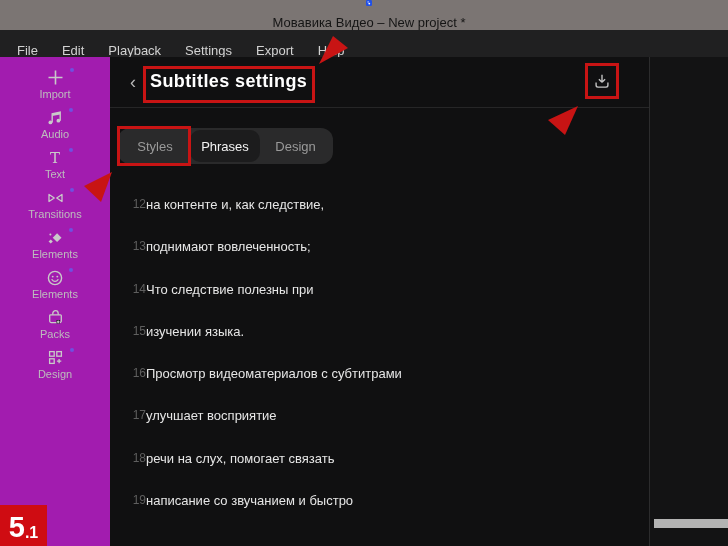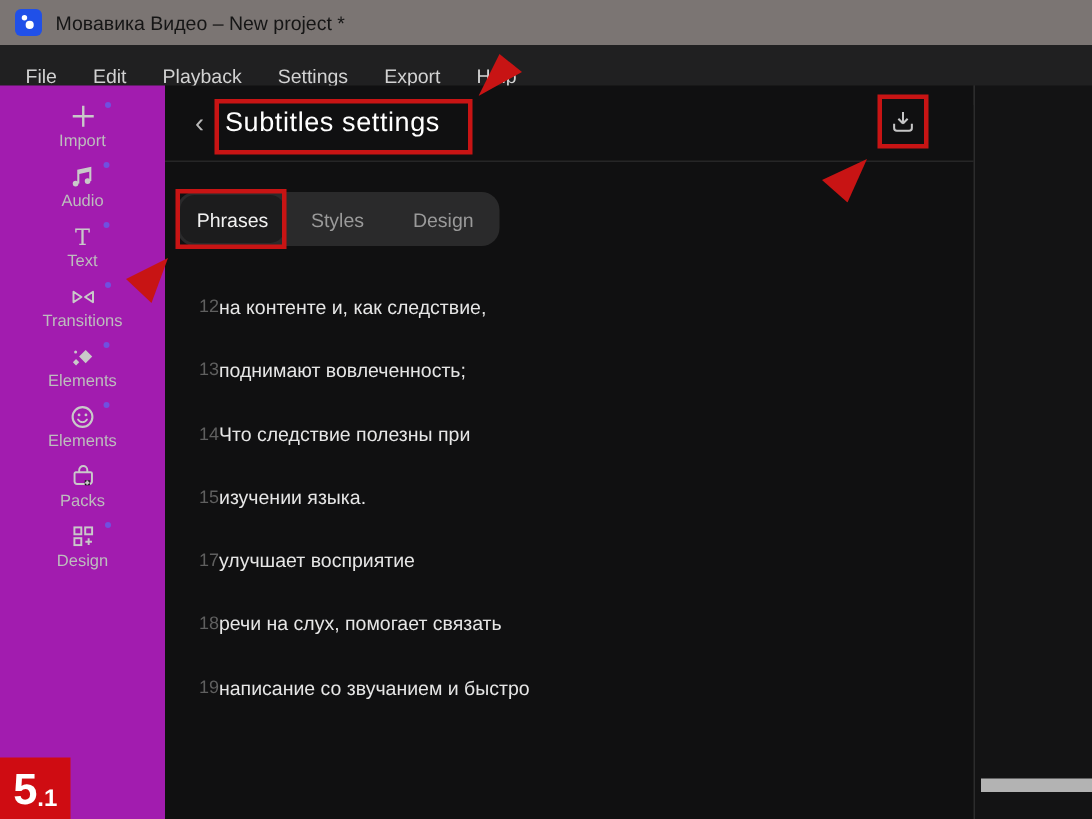--- a/index.html
+++ b/index.html
@@ -2,21 +2,21 @@
 <html><head>
 <meta charset="utf-8">
 <style>
   * { margin:0; padding:0; box-sizing:border-box; }
   html,body { width:728px; height:546px; overflow:hidden; background:#0e0e0f;
     font-family:"Liberation Sans","DejaVu Sans",sans-serif; }
   .app { position:relative; width:728px; height:546px; background:#0e0e0f; }
 
   
   .titlebar { position:absolute; left:0; top:0; width:728px; height:30px;
-    background:#7b7573; display:flex; align-items:center; padding-left:10px; gap:9px; }
+    background:#7b7573; display:flex; align-items:center; padding-left:10px; gap:9px;flex-direction:column; }
   .titlebar .title { font-size:13px; color:#151515; }
 
   
   .menubar { position:absolute; left:0; top:30px; width:728px; height:40px;
     background:#202021; display:flex; align-items:center; padding-left:15px; gap:20px; }
   .menubar .menu-item { font-size:13px; color:#d2d2d2; padding:0 2px; cursor:default; }
 
   
   .sidebar { position:absolute; left:0; top:57px; width:110px; height:489px;
     background:#a21caf; padding-top:7px; }
@@ -31,21 +31,21 @@
   .main-panel { position:absolute; left:110px; top:57px; width:539px; height:489px;
     background:#101011; }
   .v-divider { position:absolute; left:649px; top:57px; width:1px; height:489px; background:#2c2c2d; }
   .right-panel { position:absolute; left:650px; top:57px; width:78px; height:489px; background:#131314; }
   .scroll-thumb { position:absolute; left:654px; top:519px; width:74px; height:9px; background:#b3b3b3; }
 
   
   .panel-header { position:absolute; left:0; top:0; width:539px; height:50px; }
   .back-btn { position:absolute; left:14px; top:14px; width:18px; height:22px;
     color:#b9b9b9; font-size:18px; line-height:22px; text-align:center; cursor:pointer; }
-  .panel-title { position:absolute; left:40px; top:14px; font-size:18px; font-weight:normal;
+  .panel-title { position:absolute; left:40px; top:14px; font-size:18px; font-weight:bold;
     color:#ffffff; letter-spacing:.4px; white-space:nowrap; }
   .download-btn { position:absolute; left:479px; top:11px; width:26px; height:26px;
     display:flex; align-items:center; justify-content:center; cursor:pointer; }
   .header-divider { position:absolute; left:0; top:50px; width:539px; height:1px; background:#262627; }
 
   
   .tabbar { position:absolute; left:8px; top:71px; height:36px; width:215px;
     background:#2a2a2b; border-radius:12px; display:flex; align-items:center; padding:2px; }
   .tab { height:32px; border-radius:10px; display:flex; align-items:center; justify-content:center;
     font-size:13px; color:#9a9a9a; cursor:pointer; }
@@ -207,25 +207,25 @@
       <div class="download-btn">
         <svg width="20" height="20" viewBox="0 0 22 22">
           <path d="M11 4v8.4M11 12.4L7.6 9M11 12.4L14.4 9" fill="none" stroke="#c6c6c6" stroke-width="1.5"></path>
           <path d="M4.5 12.6v3.2a2 2 0 0 0 2 2h9a2 2 0 0 0 2-2v-3.2" fill="none" stroke="#c6c6c6" stroke-width="1.5"></path>
         </svg>
       </div>
       <div class="header-divider"></div>
     </div>
 
     <div class="tabbar">
+      <div class="tab tab-styles">
+        <span>Styles</span>
+      </div>
       <div class="tab tab-phrases selected">
         <span>Phrases</span>
-      </div>
-      <div class="tab tab-styles">
-        <span>Styles</span>
       </div>
       <div class="tab tab-design">
         <span>Design</span>
       </div>
     </div>
 
     <div class="phrase-list">
       <div class="phrase-row">
           <span class="phrase-num">12</span>
           <span class="phrase-text">на контенте и, как следствие,</span>
@@ -234,20 +234,24 @@
           <span class="phrase-num">13</span>
           <span class="phrase-text">поднимают вовлеченность;</span>
         </div>
         <div class="phrase-row">
           <span class="phrase-num">14</span>
           <span class="phrase-text">Что следствие полезны при</span>
         </div>
         <div class="phrase-row">
           <span class="phrase-num">15</span>
           <span class="phrase-text">изучении языка.</span>
+        </div>
+        <div class="phrase-row">
+          <span class="phrase-num">16</span>
+          <span class="phrase-text">Просмотр видеоматериалов с субтитрами</span>
         </div>
         <div class="phrase-row">
           <span class="phrase-num">17</span>
           <span class="phrase-text">улучшает восприятие</span>
         </div>
         <div class="phrase-row">
           <span class="phrase-num">18</span>
           <span class="phrase-text">речи на слух, помогает связать</span>
         </div>
         <div class="phrase-row">

